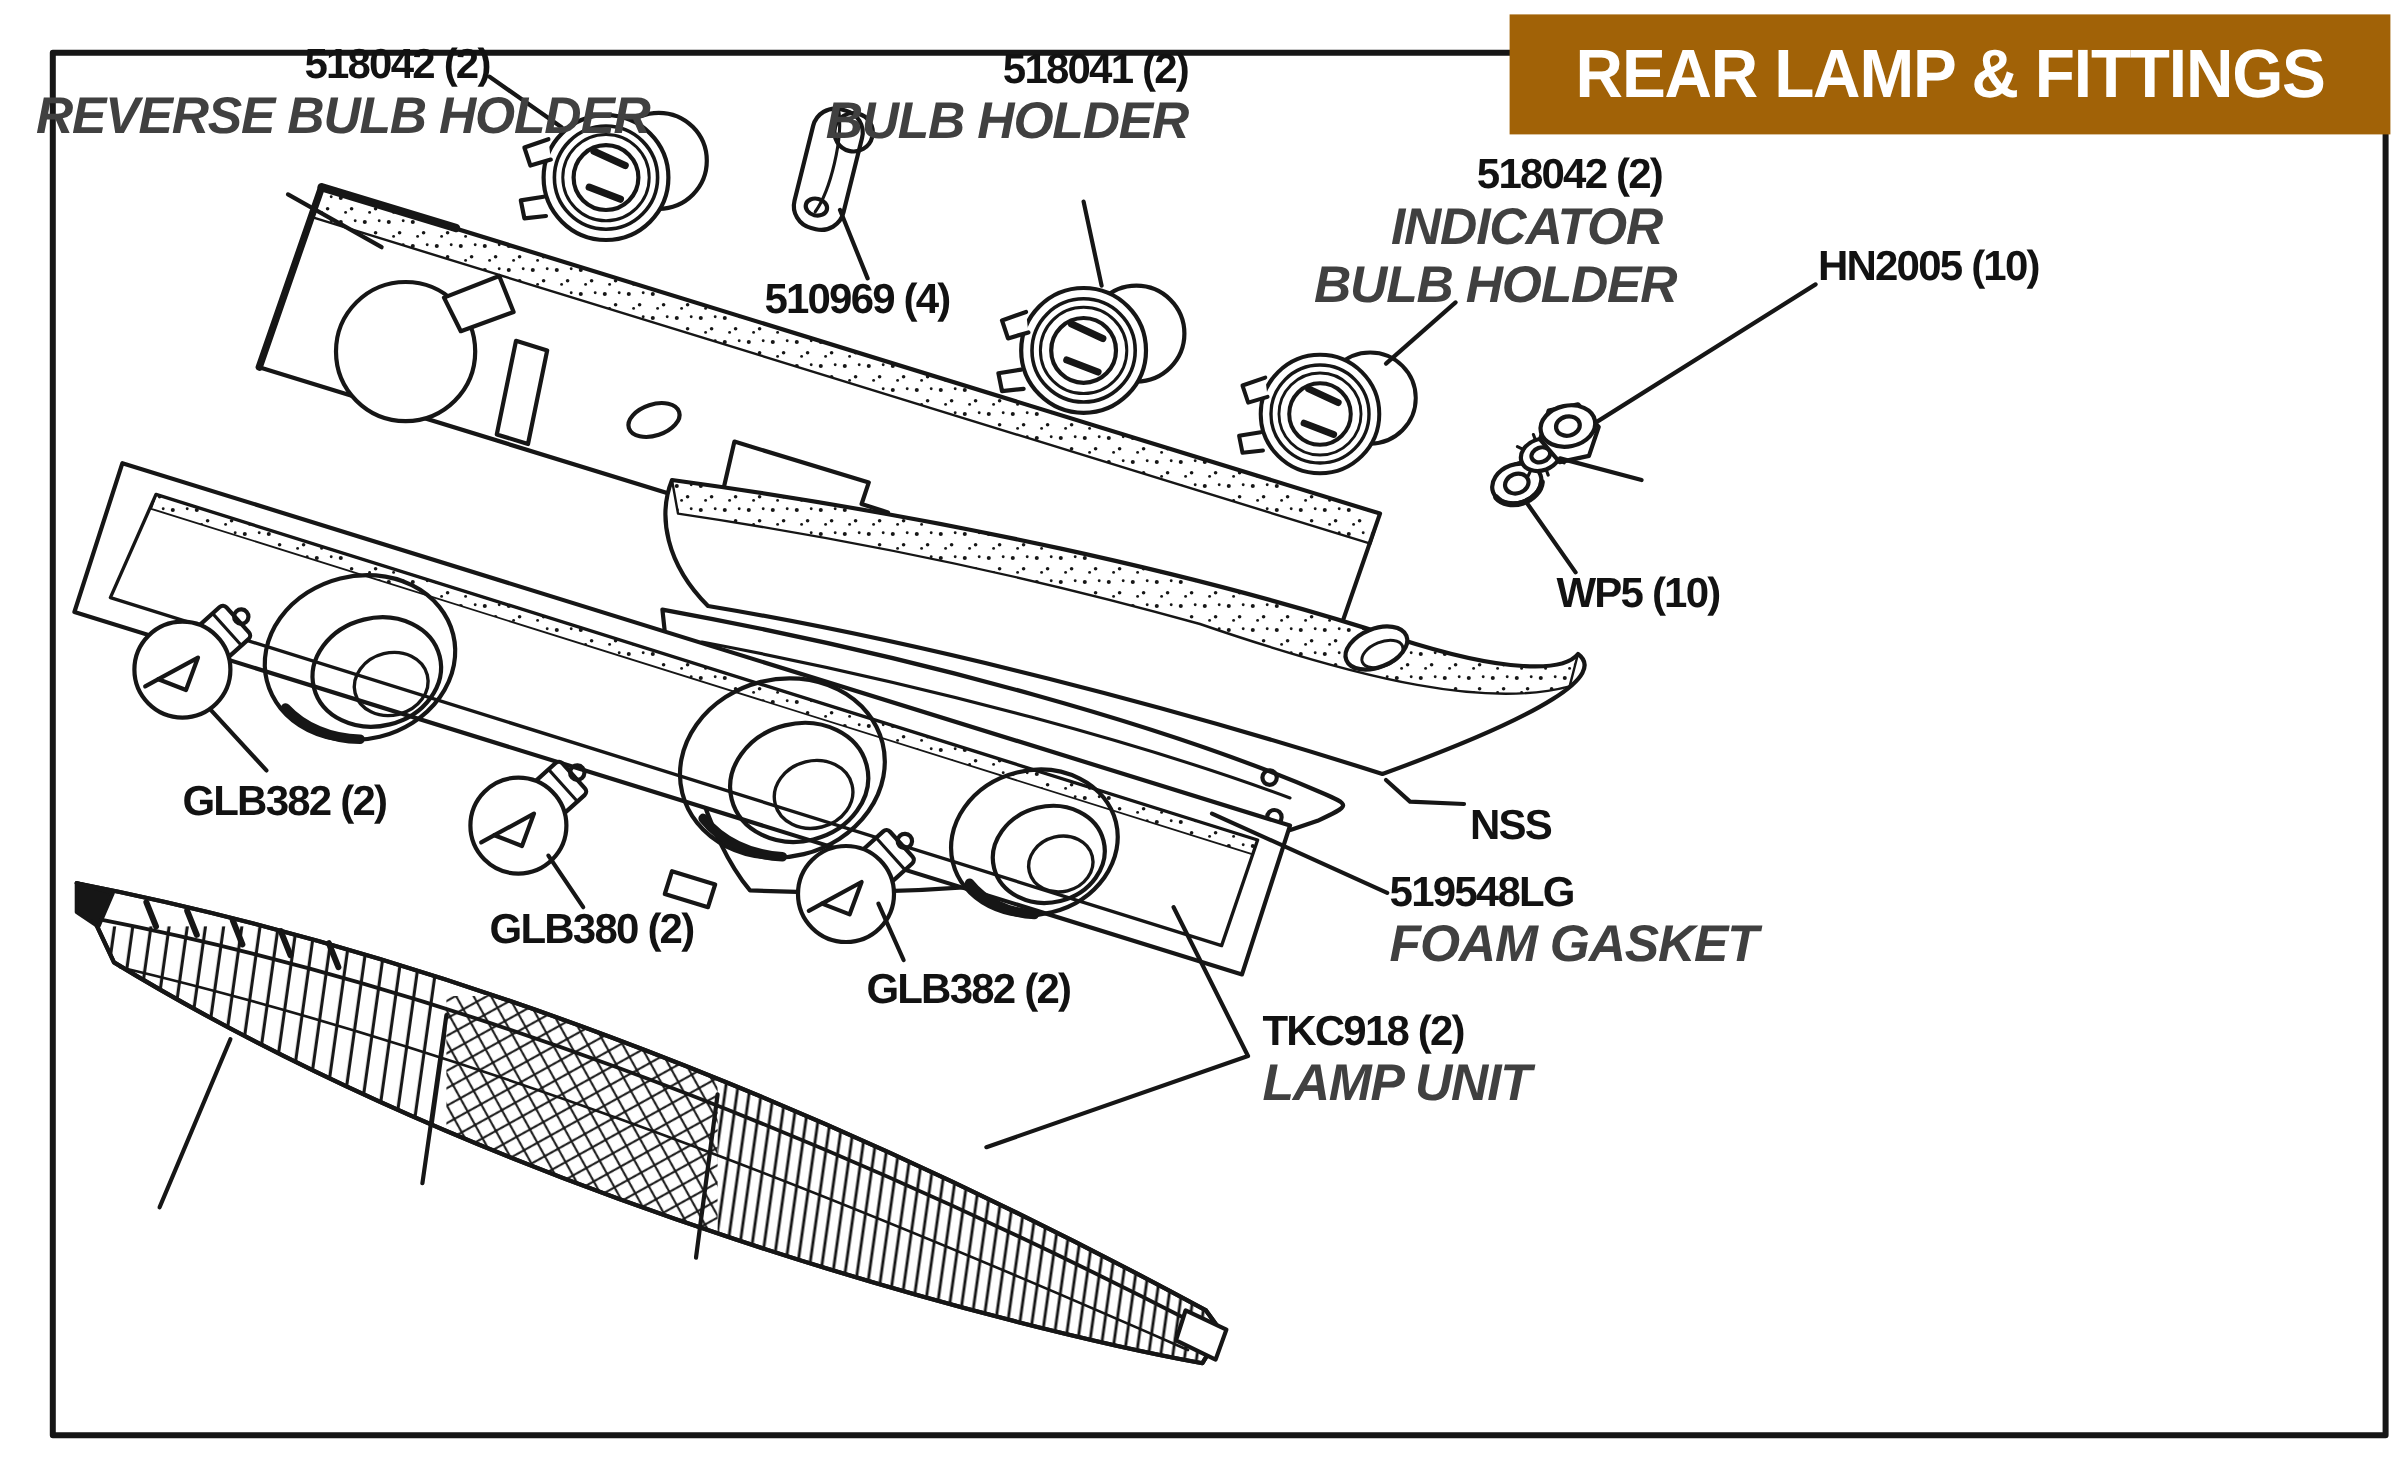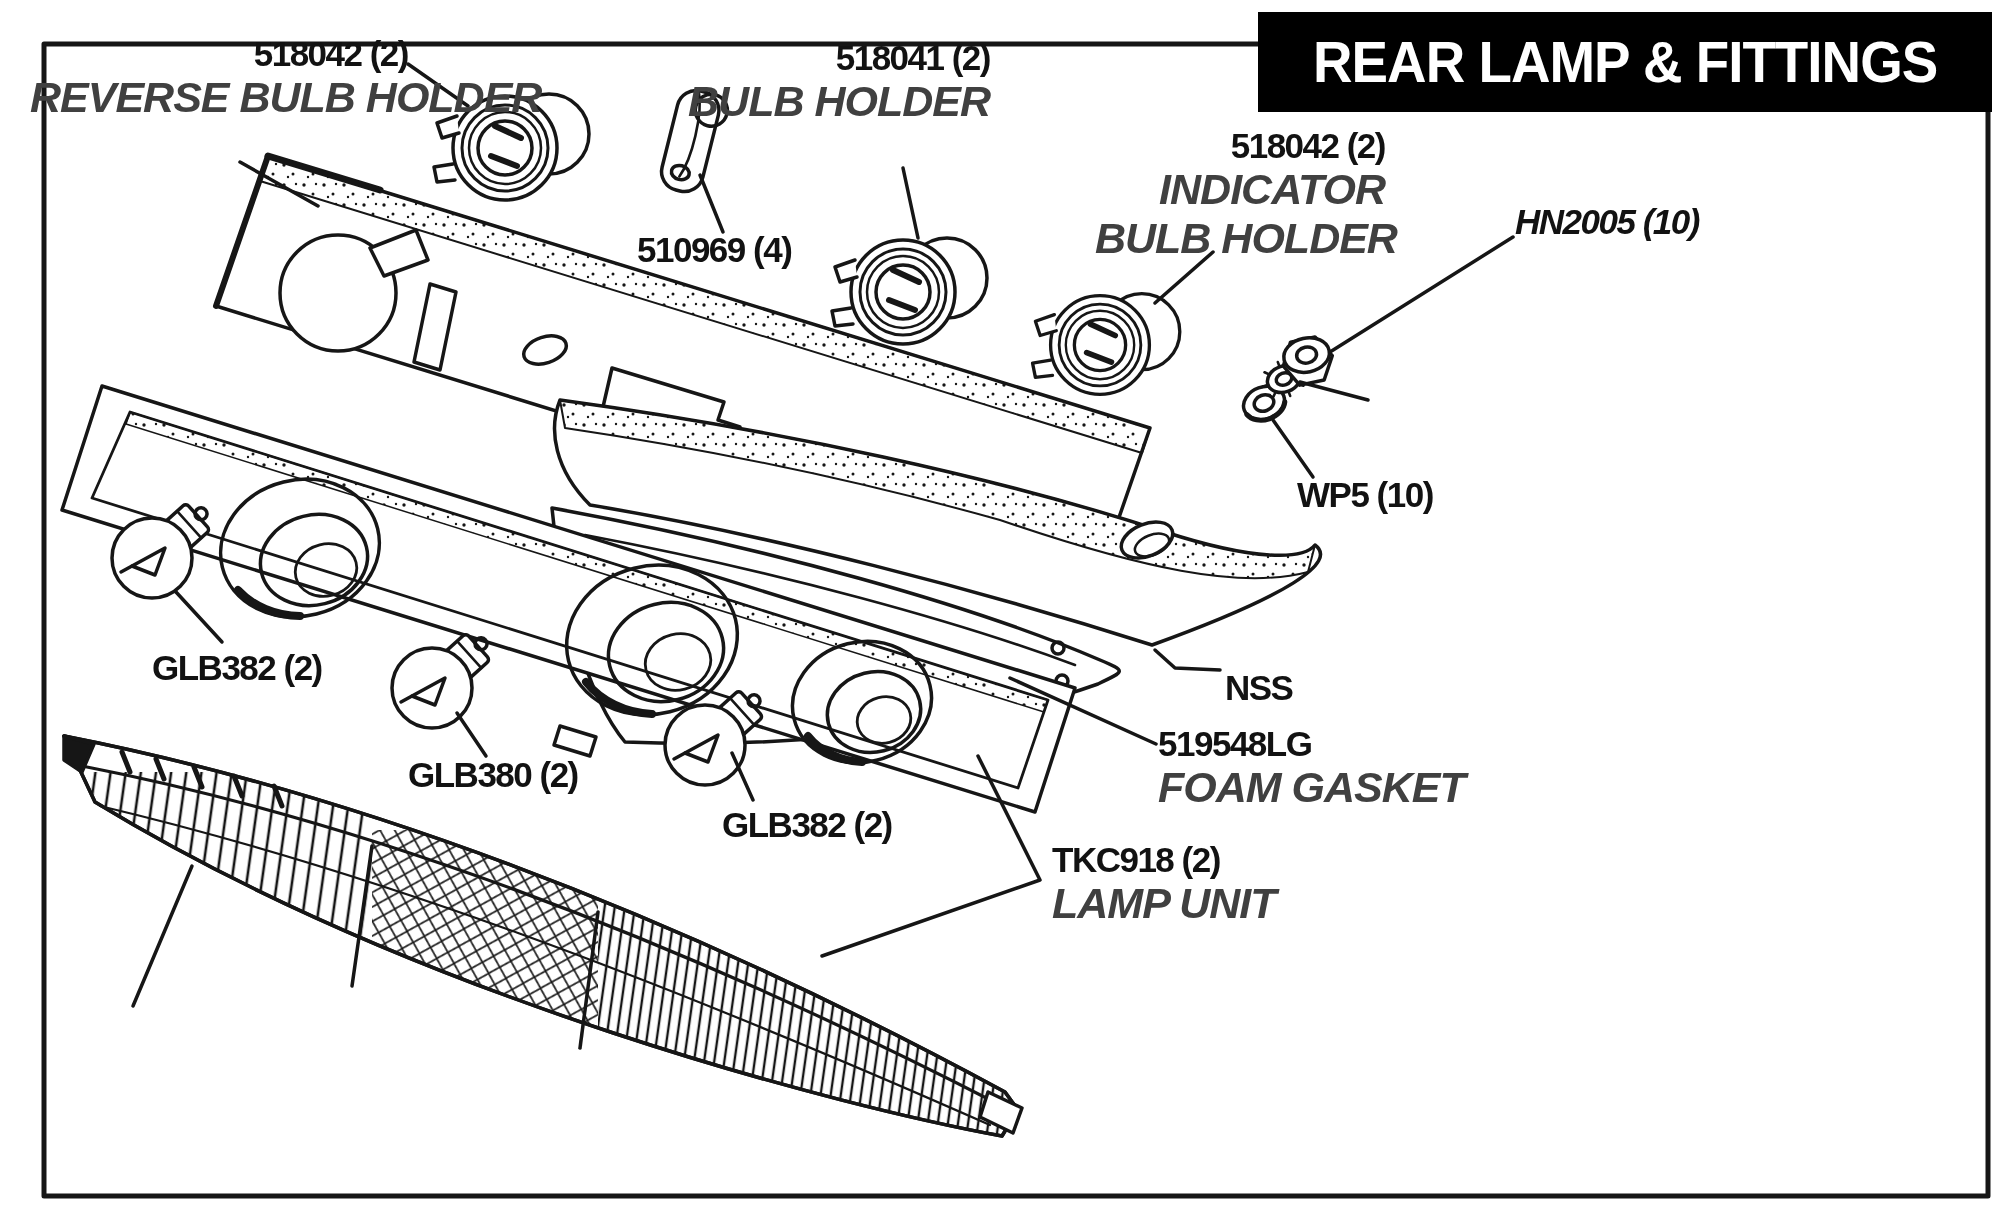--- a/index.html
+++ b/index.html
@@ -223,21 +223,21 @@
       <line x1="222" y1="642" x2="176" y2="592"></line>
       <line x1="486" y1="756" x2="457" y2="713"></line>
       <line x1="753" y1="800" x2="732" y2="753"></line>
       <polyline points="978,756 1040,880 822,956" fill="none"></polyline>
       <polyline points="1220,670 1175,668 1155,650" fill="none"></polyline>
       <line x1="1156" y1="744" x2="1010" y2="678"></line>
       <line x1="133" y1="1006" x2="192" y2="866"></line>
     </g>
   </svg>
 
-  <div id="banner" style="background: #000000; color: rgb(255, 255, 255);">
+  <div id="banner" style="background: #a16207; color: rgb(255, 255, 255);">
     <div class="t">REAR LAMP &amp; FITTINGS</div>
   </div>
 
   <div class="lbl ra" style="left:30px;top:34px;width:378px;">
     <div class="pn">518042 (2)</div>
     <div class="it">REVERSE BULB HOLDER</div>
   </div>
 
 
   <div class="lbl pn" style="left:637px;top:230px;">510969 (4)</div>
@@ -246,21 +246,21 @@
     <div class="pn">518041 (2)</div>
     <div class="it">BULB HOLDER</div>
   </div>
 
   <div class="lbl ra" style="left:1095px;top:126px;width:290px;">
     <div class="pn">518042 (2)</div>
     <div class="it">INDICATOR</div>
     <div class="it">BULB HOLDER</div>
   </div>
 
-  <div class="lbl pn" style="left:1515px;top:202px;font-style:italic;">HN2005 (10)</div>
+  <div class="lbl pn" style="left:1515px;top:202px;">HN2005 (10)</div>
   <div class="lbl pn" style="left:1297px;top:475px;">WP5 (10)</div>
 
   <div class="lbl pn" style="left:152px;top:648px;">GLB382 (2)</div>
   <div class="lbl pn" style="left:408px;top:755px;">GLB380 (2)</div>
   <div class="lbl pn" style="left:722px;top:805px;">GLB382 (2)</div>
 
   <div class="lbl pn" style="left:1225px;top:648px;margin-top:20px;">NSS</div>
 
   <div class="lbl" style="left:1158px;top:724px;">
     <div class="pn">519548LG</div>

